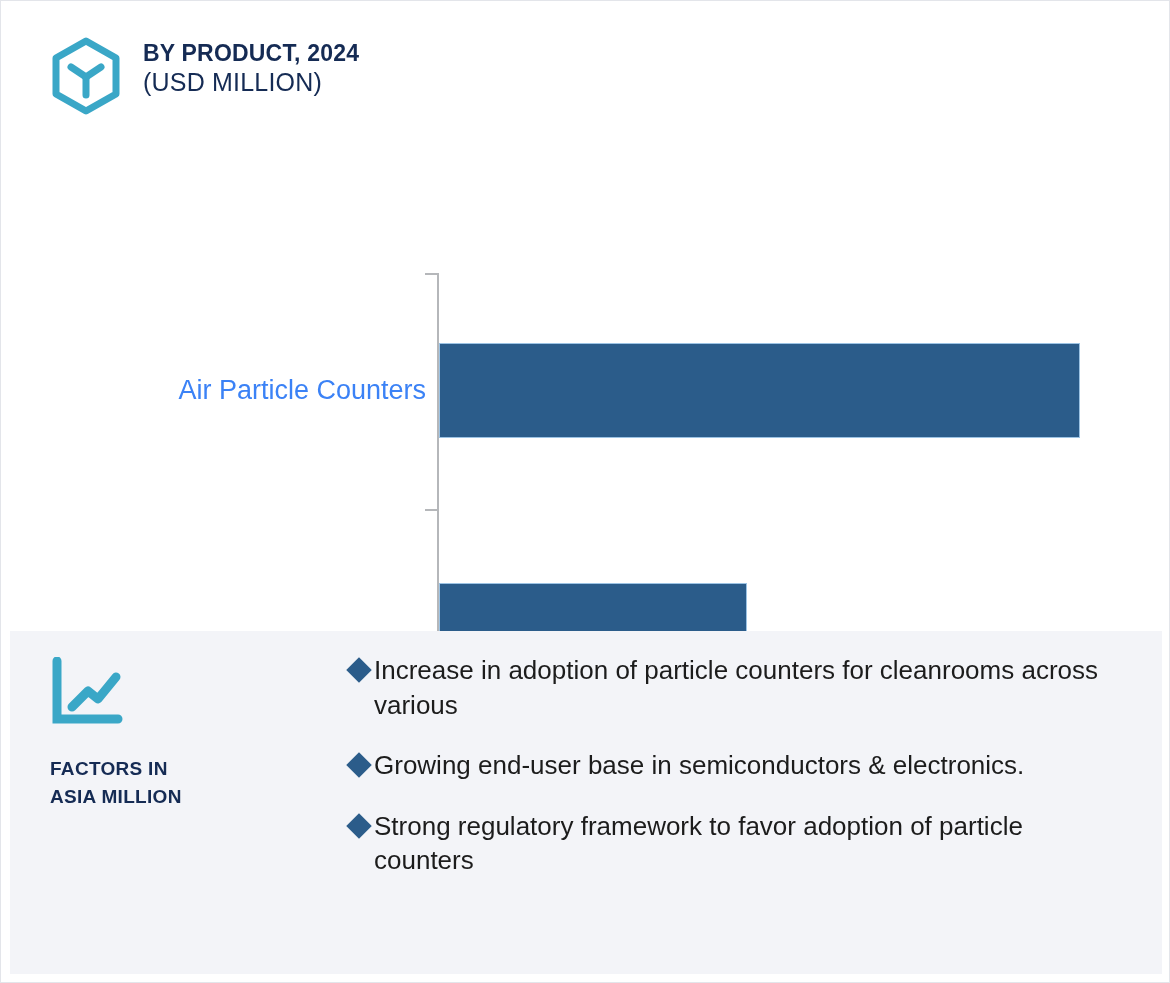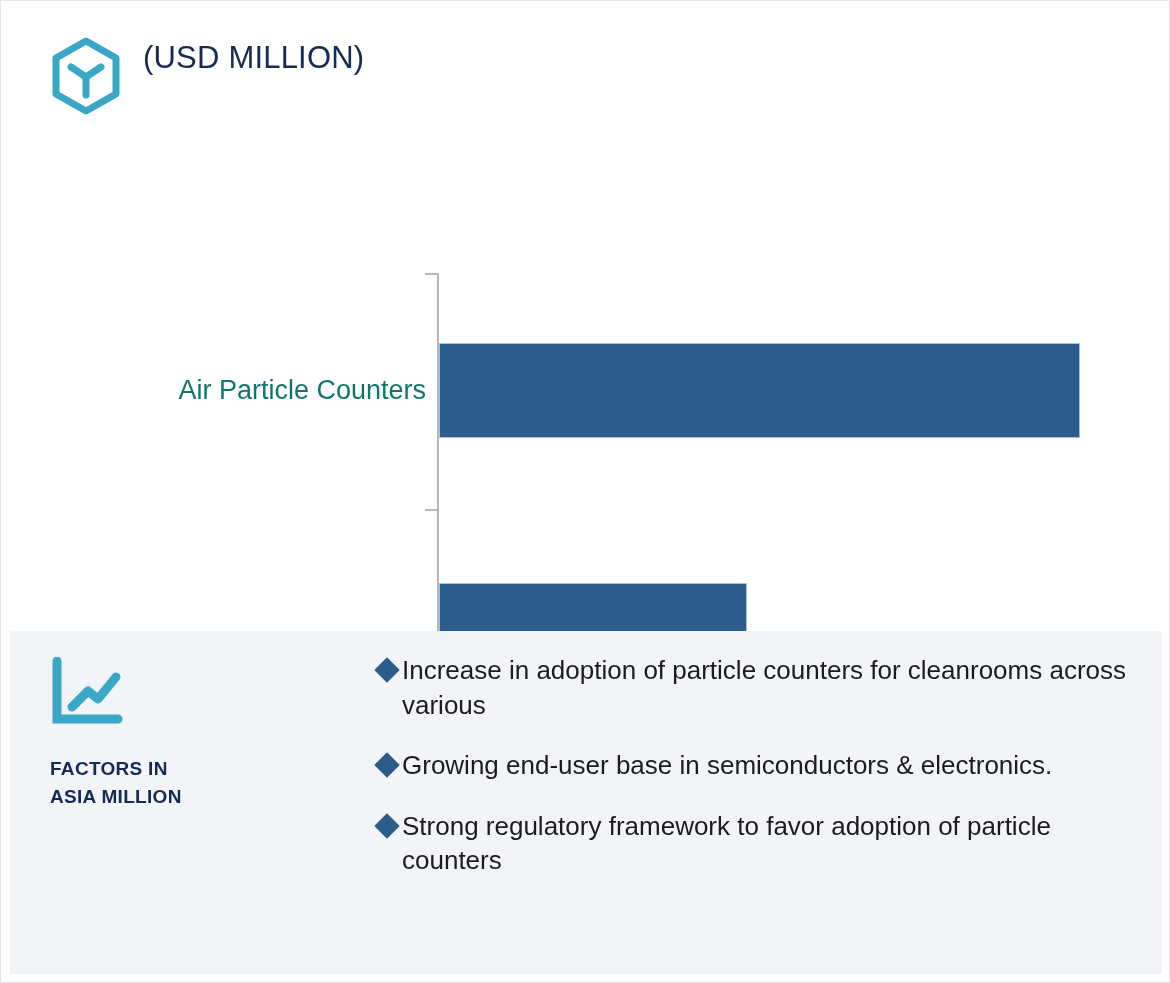--- a/index.html
+++ b/index.html
@@ -38,21 +38,21 @@
   #title-line1 {
     font-size: 23px;
     font-weight: bold;
     color: #152b54;
     letter-spacing: 0.2px;
     line-height: 1.22;
     white-space: nowrap;
   }
 
   #title-line2 {
-    font-size: 31px;
+    font-size: 25px;
     font-weight: normal;
     color: #152b54;
     letter-spacing: 0.2px;
     line-height: 1.22;
     white-space: nowrap;
   }
 
   
   #chart {
     position: absolute;
@@ -91,21 +91,21 @@
   }
   #bar-air    { top: 212px; }
   #bar-liquid { top: 452px; }
 
   .cat-label {
     position: absolute;
     right: 0;
     width: 400px;
     text-align: right;
     font-size: 27px;
-    color: #0f766e;
+    color: #3b82f6;
     line-height: 1;
     white-space: nowrap;
   }
   #label-air    { top: 246px; right: 745px; }
   #label-liquid { top: 485px; right: 745px; }
 
   
   #factors-panel {
     position: absolute;
     left: 9px;
@@ -128,21 +128,21 @@
     margin-top: 26px;
     font-size: 19px;
     font-weight: bold;
     color: #152b54;
     line-height: 1.45;
     letter-spacing: 0.3px;
   }
 
   #factors-list {
     position: absolute;
-    left: 368px;
+    left: 340px;
     top: 22px;
     width: 790px;
   }
 
   .factor-item {
     display: flex;
     align-items: flex-start;
     gap: 6px;
     margin-bottom: 26px;
   }
@@ -176,20 +176,21 @@
         <polygon points="37,4 67,21 67,57 37,74 7,57 7,21" fill="none" stroke="#3aa7c7" stroke-width="7" stroke-linejoin="round"></polygon>
         <g stroke="#3aa7c7" stroke-width="7" stroke-linecap="round" fill="none">
           <line x1="37" y1="40" x2="37" y2="58"></line>
           <line x1="37" y1="40" x2="22" y2="30"></line>
           <line x1="37" y1="40" x2="52" y2="30"></line>
         </g>
       </svg>
     </span>
 
     <div id="title-block">
+      <div id="title-line1">BY PRODUCT, 2024</div>
       <div id="title-line2">(USD MILLION)</div>
     </div>
   </div>
 
   <div id="chart">
 
     <div id="axis-line" style="background: rgb(181, 183, 186);"></div>
     <div class="axis-tick" id="tick-top" style="background: rgb(181, 183, 186);"></div>
     <div class="axis-tick" id="tick-mid" style="background: rgb(181, 183, 186);"></div>
     <div class="axis-tick" id="tick-bottom" style="background: rgb(181, 183, 186);"></div>

